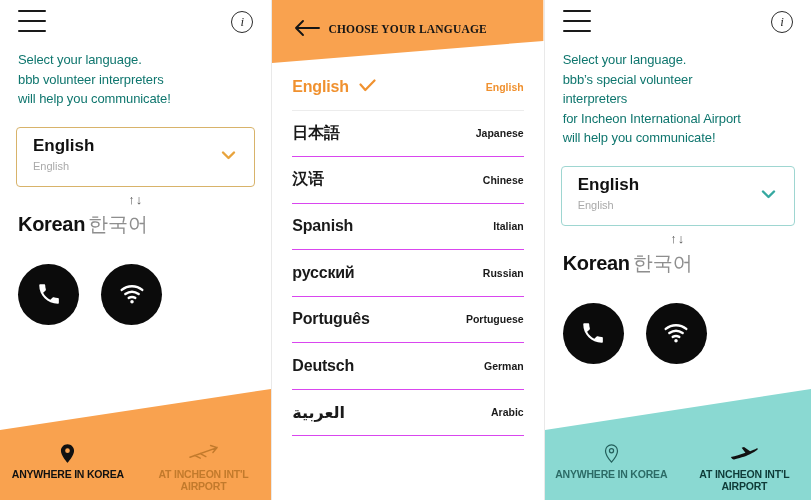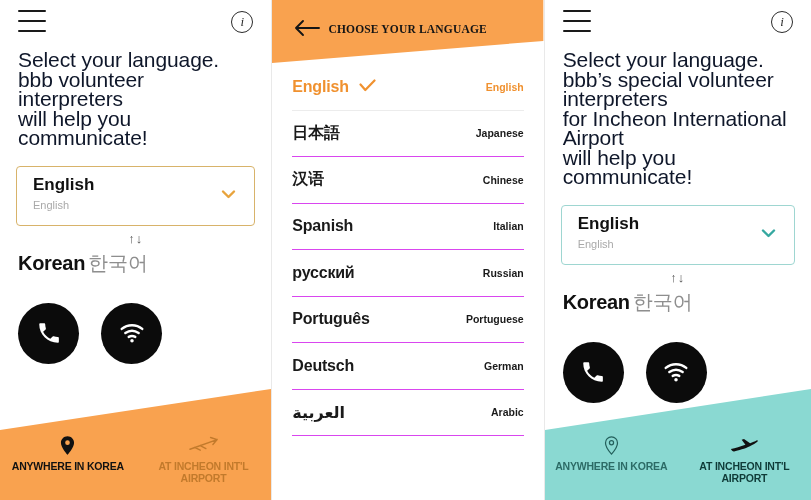--- a/index.html
+++ b/index.html
@@ -22,21 +22,21 @@
   .hamburger i{display:block;height:2px;background:#1a1a1a;border-radius:1px;}
   .hamburger i:nth-child(1){width:28px;}
   .hamburger i:nth-child(2){width:28px;}
   .hamburger i:nth-child(3){width:28px;}
   .info-icon{position:absolute;right:18px;top:11px;width:20px;height:20px;
              border:1.5px solid #2b2b2b;border-radius:50%;
              font-size:13px;line-height:19px;text-align:center;color:#2b2b2b;
              font-family:"Liberation Serif",serif;font-style:italic;cursor:pointer;}
 
   
-  .intro{padding:6px 18px 0 18px;font-size:21px;line-height:19.5px;color:#0f172a;
+  .intro{padding:6px 18px 0 18px;font-size:13px;line-height:19.5px;color:#0f766e;
          letter-spacing:-0.1px;white-space:pre-line;}
 
   
   .selectbox{margin:18px 16px 0 16px;border:1px solid #d8b36a;
              border-radius:4px;height:58px;position:relative;cursor:pointer;background:#fff;}
   .panel.right .selectbox{border-color:#9ed6d1;}
   .sel-main{position:absolute;left:16px;top:8px;font-size:17px;font-weight:bold;color:#111;}
   .sel-sub{position:absolute;left:16px;top:32px;font-size:11px;color:#a9a9a9;}
   .chev{position:absolute;right:18px;top:20px;width:15px;height:15px;}
   .chev svg{display:block;}
@@ -51,21 +51,21 @@
   
   .actions{display:flex;gap:22px;margin:26px 0 0 18px;}
   .circle-btn{width:61px;height:61px;border-radius:50%;background:#0b0b0b;
               display:flex;align-items:center;justify-content:center;cursor:pointer;}
   .circle-btn svg{display:block;}
 
   
   .bottom-band{position:absolute;left:0;bottom:0;width:100%;height:125px;}
   .band-shape{position:absolute;inset:0;}
   .band-shape svg{display:block;width:100%;height:100%;}
-  .band-tabs{position:absolute;left:0;bottom:16px;width:100%;display:flex;}
+  .band-tabs{position:absolute;left:0;bottom:8px;width:100%;display:flex;}
   .btab{flex:1;text-align:center;cursor:pointer;}
   .btab .bt-ico{height:24px;display:flex;align-items:center;justify-content:center;}
   .btab .bt-lbl{font-size:10.5px;font-weight:bold;letter-spacing:-0.2px;margin-top:3px;
                 font-family:"Liberation Sans",sans-serif;}
   .btab.on .bt-lbl{color:#111;}
   .panel.left .btab.off .bt-lbl{color:#c27a2c;}
   .panel.right .btab.on .bt-lbl{color:#0f3b38;}
   .panel.right .btab.off .bt-lbl{color:#2c6b66;}
 
   

